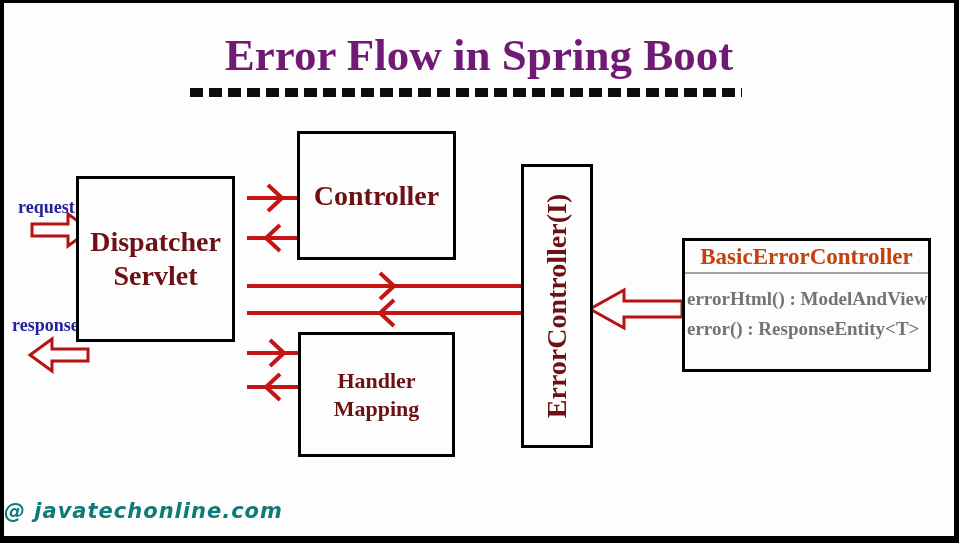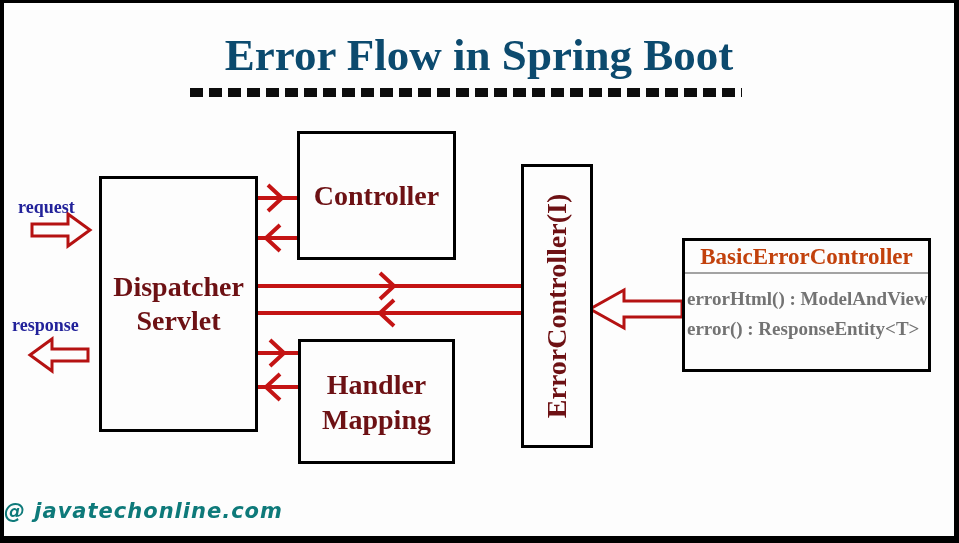--- a/index.html
+++ b/index.html
@@ -5,34 +5,34 @@
   html,body{margin:0;padding:0;background:#e9e9e9;}
   .frame{
     position:relative;width:959px;height:543px;box-sizing:border-box;
     background:#fdfdfd;border-style:solid;border-color:#000;
     border-width:3px 5px 7px 4px;overflow:hidden;
     font-family:"Liberation Serif", serif;
   }
   .abs{position:absolute;}
   .title{
     left:0;top:26px;width:950px;text-align:center;
-    font-size:45px;font-weight:bold;color:#0c4a6e;letter-spacing:0px;
+    font-size:45px;font-weight:bold;color:#701a75;letter-spacing:0px;
   }
   .title-underline{
     left:186px;top:85px;width:552px;height:9px;
     background:repeating-linear-gradient(90deg,#0d0d0d 0 13px,transparent 13px 19px);
   }
   .node{
     box-sizing:border-box;border:3px solid #000;background:#fdfdfd;
     display:flex;align-items:center;justify-content:center;text-align:center;
     color:#6d1114;font-weight:bold;
   }
-  .node-dispatcher{left:95px;top:173px;width:159px;height:256px;font-size:28px;line-height:1.2;}
+  .node-dispatcher{left:72px;top:173px;width:159px;height:166px;font-size:28px;line-height:1.2;}
   .node-controller{left:293px;top:128px;width:159px;height:129px;font-size:28px;justify-content:center;}
-  .node-handler{left:294px;top:336px;width:157px;height:125px;font-size:28px;line-height:1.25;}
+  .node-handler{left:294px;top:329px;width:157px;height:125px;font-size:22px;line-height:1.25;}
   .node-errctrl{left:517px;top:161px;width:72px;height:284px;}
   .node-errctrl .vtext{
     transform:rotate(-90deg);white-space:nowrap;
     font-size:28px;font-weight:bold;color:#6d1114;
   }
   .node-basic{
     left:678px;top:235px;width:249px;height:134px;box-sizing:border-box;
     border:3px solid #000;background:#fdfdfd;display:block;
   }
   .basic-title{

